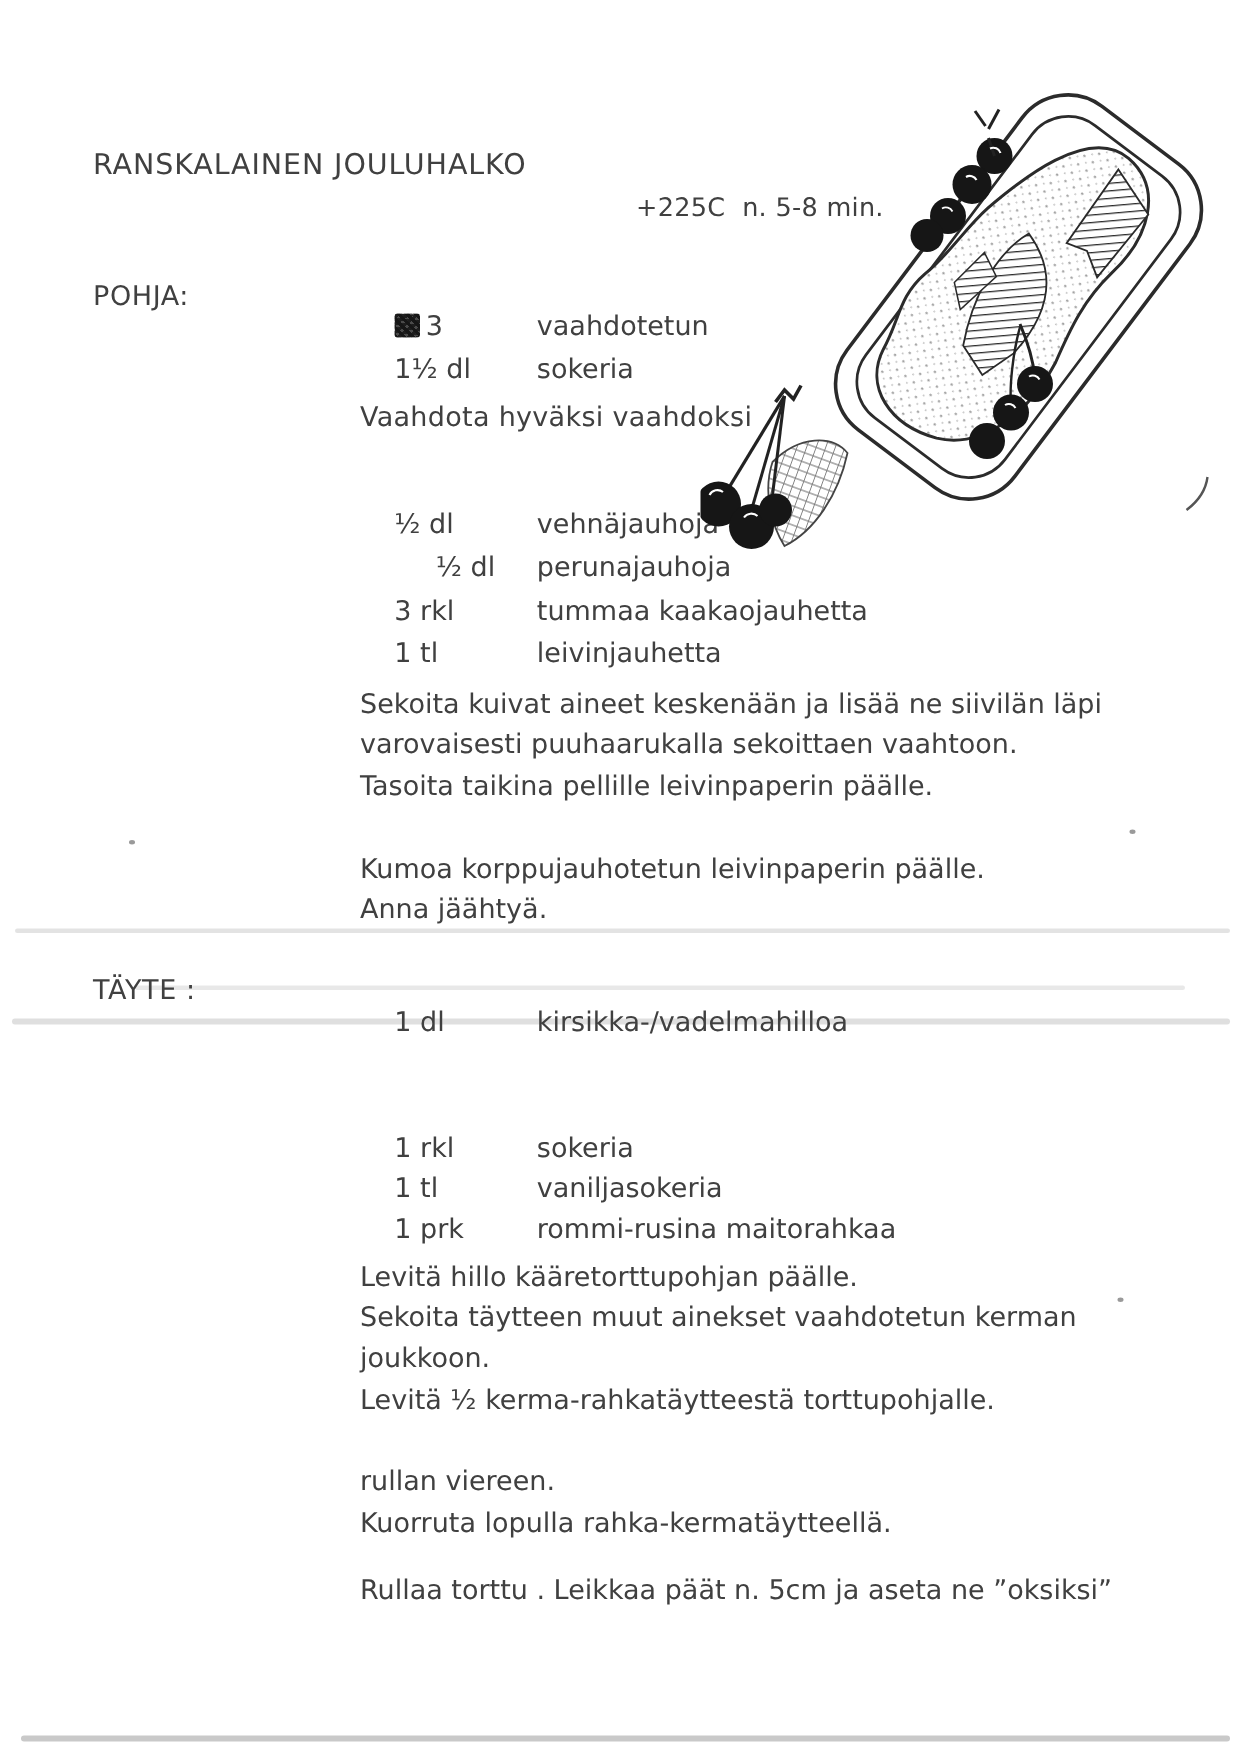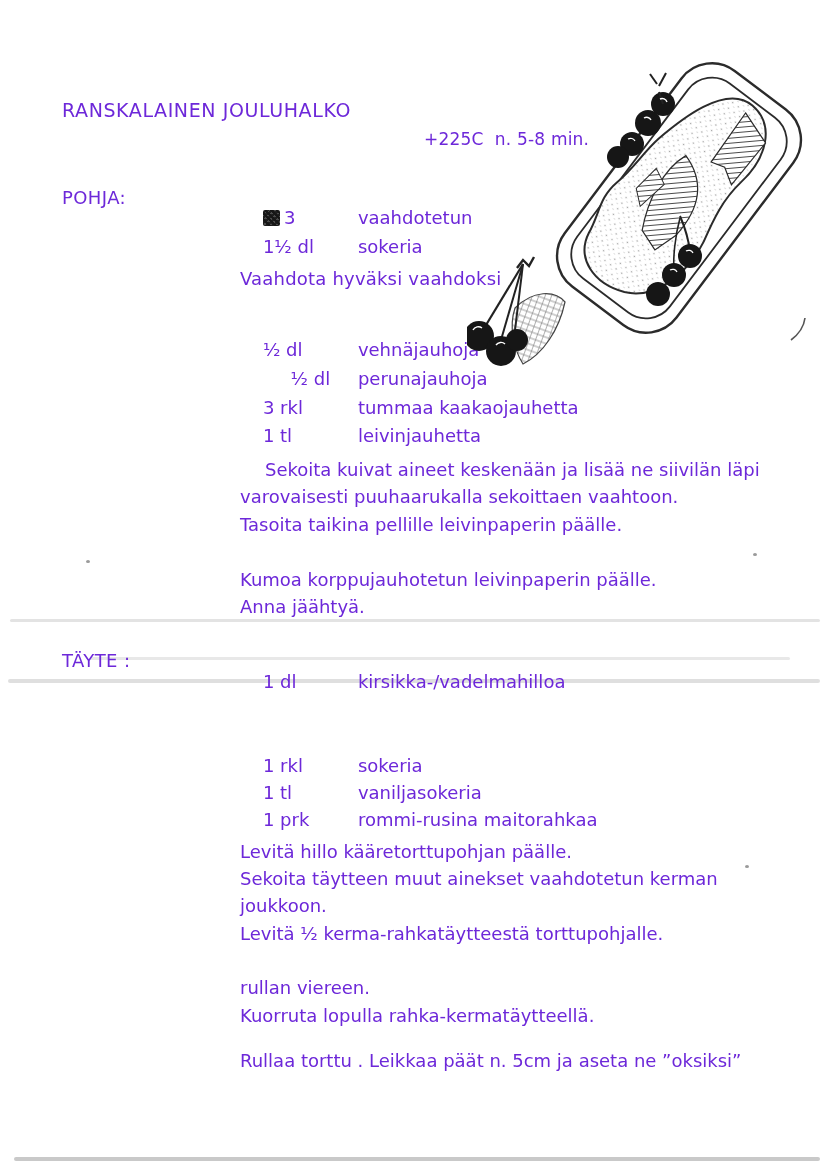--- a/index.html
+++ b/index.html
@@ -2,21 +2,21 @@
 <html><head>
 <meta charset="utf-8">
 <style>
   html,body{margin:0;padding:0;background:#ffffff;}
   .page{
     position:relative;
     width:827px;height:1169px;
     background:#ffffff;
     overflow:hidden;
     font-family:"DejaVu Sans","Liberation Sans",sans-serif;
-    color:#6d28d9;
+    color:#404040;
   }
   .txt{position:absolute;white-space:pre;font-size:18px;letter-spacing:.2px;}
   .title{font-size:19px;letter-spacing:.6px;}
   .oven{font-size:17px;}
   .sec-label{font-size:18px;letter-spacing:.4px;}
   .row{position:absolute;left:240px;white-space:pre;font-size:18px;}
   .row .qty{display:inline-block;width:95px;}
   .row .name{display:inline-block;}
   .scribble{
     display:inline-block;width:17px;height:16px;vertical-align:-2px;
@@ -58,21 +58,21 @@
   <div class="row" style="top:347px;text-align:center;">
     <span class="qty">½ dl</span><span class="name">perunajauhoja</span>
   </div>
   <div class="row" style="top:376px;">
     <span class="qty">3 rkl</span><span class="name">tummaa kaakaojauhetta</span>
   </div>
   <div class="row" style="top:404px;">
     <span class="qty">1 tl</span><span class="name">leivinjauhetta</span>
   </div>
 
-  <div class="line" style="top:459px;margin-left:25px;">Sekoita kuivat aineet keskenään ja lisää ne siivilän läpi</div>
+  <div class="line" style="top:459px;">Sekoita kuivat aineet keskenään ja lisää ne siivilän läpi</div>
   <div class="line" style="top:514px;">Tasoita taikina pellille leivinpaperin päälle.</div>
   <div class="line" style="top:486px;">varovaisesti puuhaarukalla sekoittaen vaahtoon.</div>
   <div class="line" style="top:569px;">Kumoa korppujauhotetun leivinpaperin päälle.</div>
   <div class="line" style="top:596px;">Anna jäähtyä.</div>
 
   <div class="streak" style="left:10px;top:619px;width:810px;height:3px;background:#dcdcdc;opacity:.8;"></div>
   <div class="streak" style="left:90px;top:657px;width:700px;height:3px;background:#e2e2e2;opacity:.8;"></div>
   <div class="streak" style="left:8px;top:679px;width:812px;height:4px;background:#d9d9d9;opacity:.85;"></div>
   <div class="streak" style="left:14px;top:1157px;width:806px;height:4px;background:#c9c9c9;"></div>
   <div class="speck" style="left:86px;top:560px;width:4px;height:3px;"></div>

